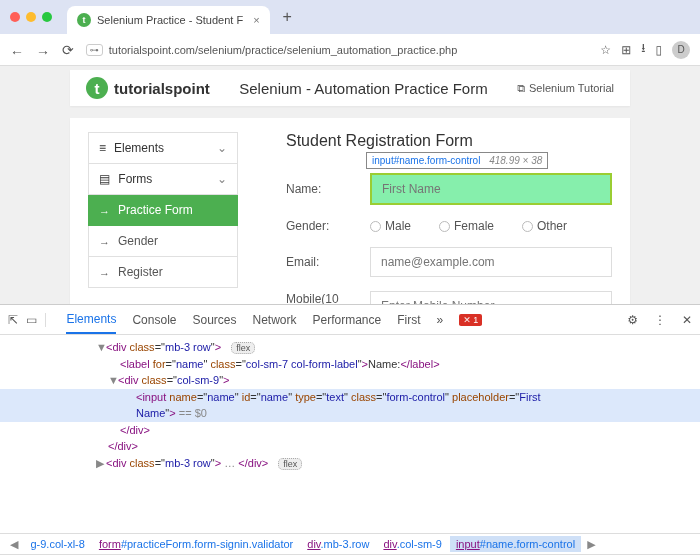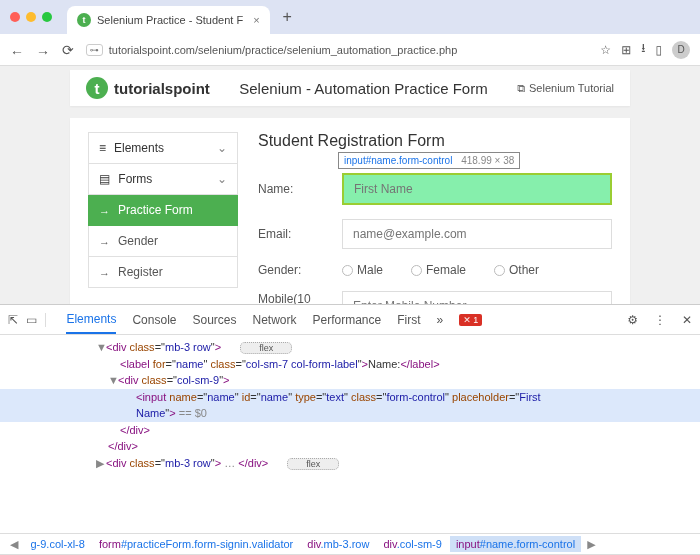--- a/index.html
+++ b/index.html
@@ -32,25 +32,25 @@
 
 .content-card { background: #fff; margin: 0 70px; padding: 14px 18px; display: flex; gap: 20px; box-shadow: 0 1px 2px rgba(0,0,0,0.05); }
 .sidebar { width: 150px; }
 .side-item { border: 1px solid #e0e0e0; padding: 8px 10px; font-size: 12px; color: #555; display: flex; align-items: center; gap: 8px; cursor: pointer; }
 .side-item + .side-item { border-top: none; }
 .side-item.header { justify-content: space-between; color: #333; }
 .side-item.active { background: #4caf50; color: #fff; border-color: #4caf50; }
 .chev { color: #888; }
 .arrow { font-size: 11px; }
 
-.form-area { flex: 1; }
+.form-area { flex: 1; margin-left: 28px; }
 .form-title { font-size: 16px; color: #333; margin-bottom: 6px; }
 .tooltip { background: #fff; border: 1px solid #888; font-size: 10px; padding: 2px 5px; display: inline-block; position: relative; left: 80px; top: -4px; color: #333; }
 .tooltip .sel { color: #1a73e8; }
-.tooltip .dim { color: #888; margin-left: 6px; }
+.tooltip .dim { color: #888; margin-left: 6px; font-style: italic; }
 .form-row { display: flex; align-items: center; margin-bottom: 14px; font-size: 12px; color: #555; }
 .form-label { width: 84px; }
 .form-input { flex: 1; border: 1px solid #ddd; padding: 7px 10px; font-size: 12px; color: #999; background: #fff; }
 .form-input.highlighted { background: #86efac; border: 2px solid #9acd32; color: #5577aa; }
 .radios { display: flex; gap: 28px; }
 .radio { display: flex; align-items: center; gap: 4px; }
 .radio-circ { width: 11px; height: 11px; border: 1px solid #bbb; border-radius: 50%; }
 
 
 .devtools { background: #fff; border-top: 1px solid #ccc; height: 251px; display: flex; flex-direction: column; }
@@ -66,27 +66,27 @@
 .dt-line.hl { background: #dce8fb; }
 .dt-line .ind1 { padding-left: 88px; }
 .dt-line .ind2 { padding-left: 100px; }
 .dt-line .ind3 { padding-left: 112px; }
 .dt-line .ind4 { padding-left: 128px; }
 .tag-b { color: #881280; }
 .attr-n { color: #994500; }
 .attr-v { color: #1a1aa6; }
 .gray { color: #888; }
 .tri { color: #888; margin-right: 2px; display:inline-block; width:8px;}
-.flex-badge { background: #eee; border: 1px dotted #aaa; font-size: 9px; padding: 0 18px; border-radius: 5px; margin-left: 19px; color:#555;}
+.flex-badge { background: #eee; border: 1px dotted #aaa; font-size: 9px; padding: 0 4px; border-radius: 5px; margin-left: 10px; color:#555;}
 
 .breadcrumbs { height: 22px; border-top: 1px solid #ddd; border-bottom: 1px solid #ddd; display: flex; align-items: center; font-size: 11px; padding: 0 6px; gap: 2px; overflow: hidden; }
 .bc-item { padding: 2px 6px; cursor: pointer; white-space: nowrap; }
 .bc-item.active { background: #cfe0f7; }
 .bc-scroll { color: #888; cursor: pointer; padding: 0 4px; }
-.bc-tag { color: #881280; } .bc-cls { color: #1a73e8; }
+.bc-tag { color: #881280; text-decoration: underline; } .bc-cls { color: #1a73e8; }
 
 .styles-tabs { height: 26px; display: flex; align-items: center; gap: 18px; padding: 0 10px; font-size: 11px; color: #555; border-bottom: 1px solid #ddd; }
 .styles-tabs .st.active { color: #333; border-bottom: 2px solid #1a73e8; padding-bottom: 5px; margin-bottom:-1px;}
 
 .filter-bar { height: 26px; display: flex; align-items: center; gap: 10px; padding: 0 8px; font-size: 11px; color: #777; }
 .filter-input { flex: 1; border: none; outline: none; font-size: 11px; color: #777; font-style: italic; }
 .filter-btn { font-family: Menlo, monospace; cursor: pointer; }
 </style>
 </head>
 <body>
@@ -169,43 +169,43 @@
 
     <div class="form-area">
       <div class="form-title">Student Registration Form</div>
       <div class="tooltip">
         <span class="sel">input#name.form-control</span>
         <span class="dim">418.99 × 38</span>
       </div>
       <div class="form-row">
         <div class="form-label">Name:</div>
         <input class="form-input highlighted" placeholder="First Name" style="">
-      </div>
-      <div class="form-row">
-        <div class="form-label">Email:</div>
-        <input class="form-input" placeholder="name@example.com" style="">
       </div>
       <div class="form-row">
         <div class="form-label">Gender:</div>
         <div class="radios">
           <label class="radio">
               <span class="radio-circ"></span>
               <span>Male</span>
             </label>
           <label class="radio">
               <span class="radio-circ"></span>
               <span>Female</span>
             </label>
           <label class="radio">
               <span class="radio-circ"></span>
               <span>Other</span>
             </label>
         </div>
       </div>
       <div class="form-row">
+        <div class="form-label">Email:</div>
+        <input class="form-input" placeholder="name@example.com" style="">
+      </div>
+      <div class="form-row">
         <div class="form-label">Mobile(10 Digits):</div>
         <input class="form-input" placeholder="Enter Mobile Number" style="">
       </div>
     </div>
   </div>
 </div>
 
 <div class="devtools">
   <div class="dt-tabs">
     <div class="dt-select-icon">

